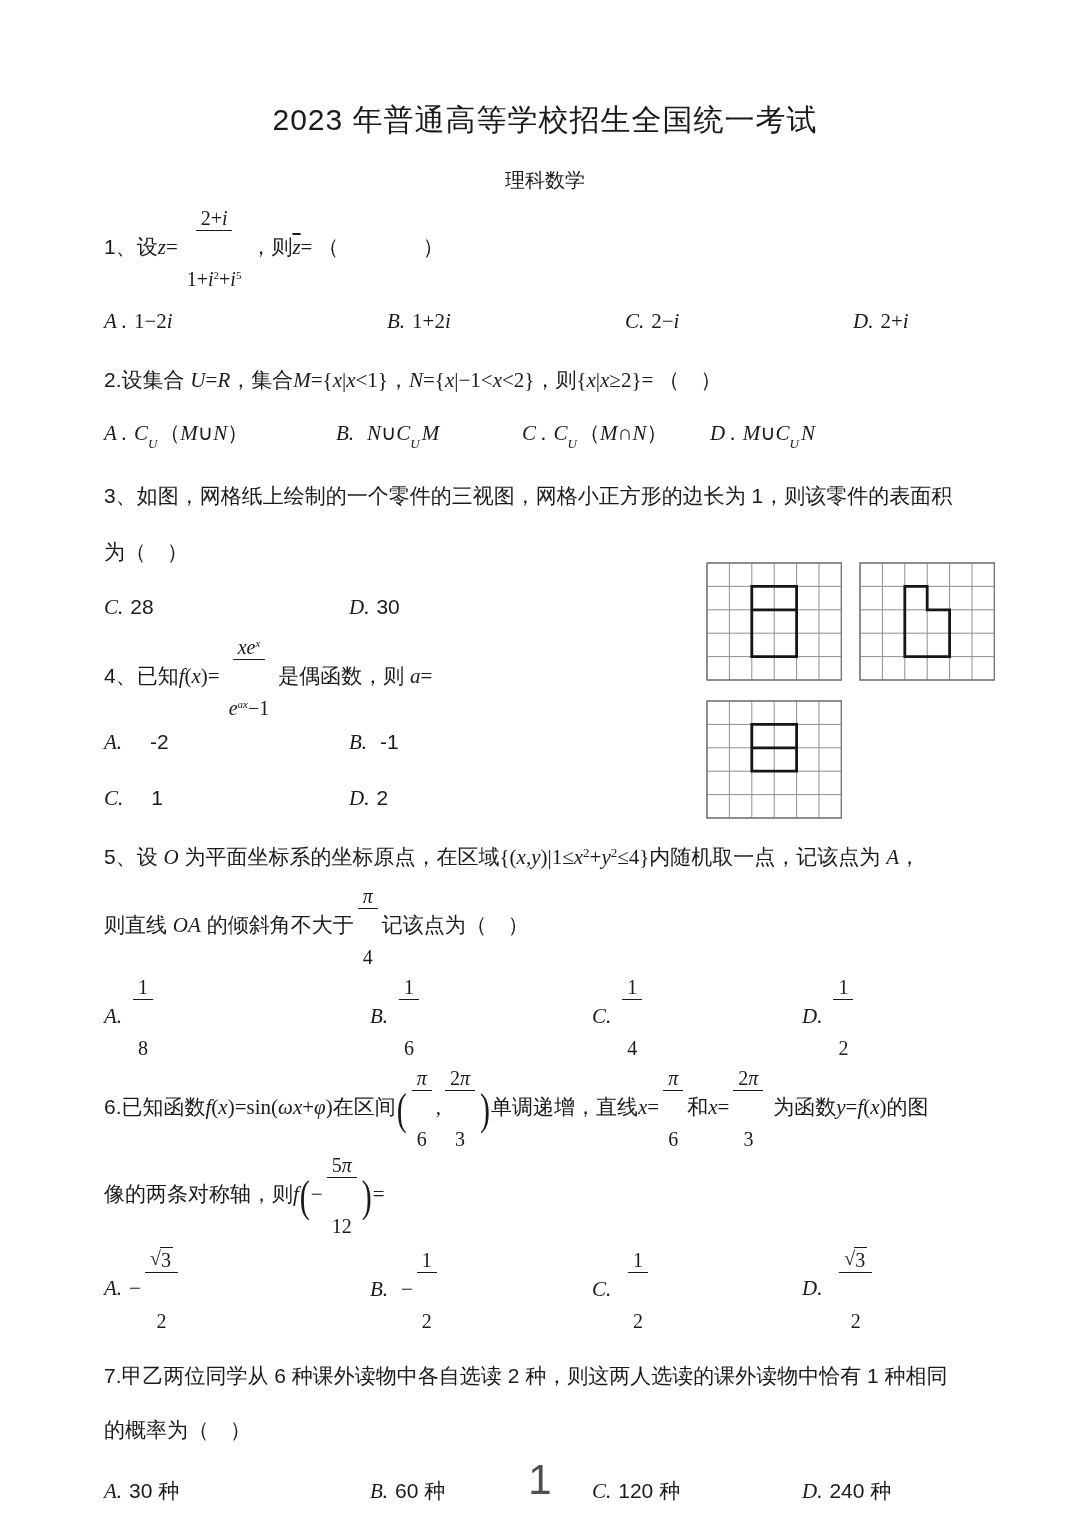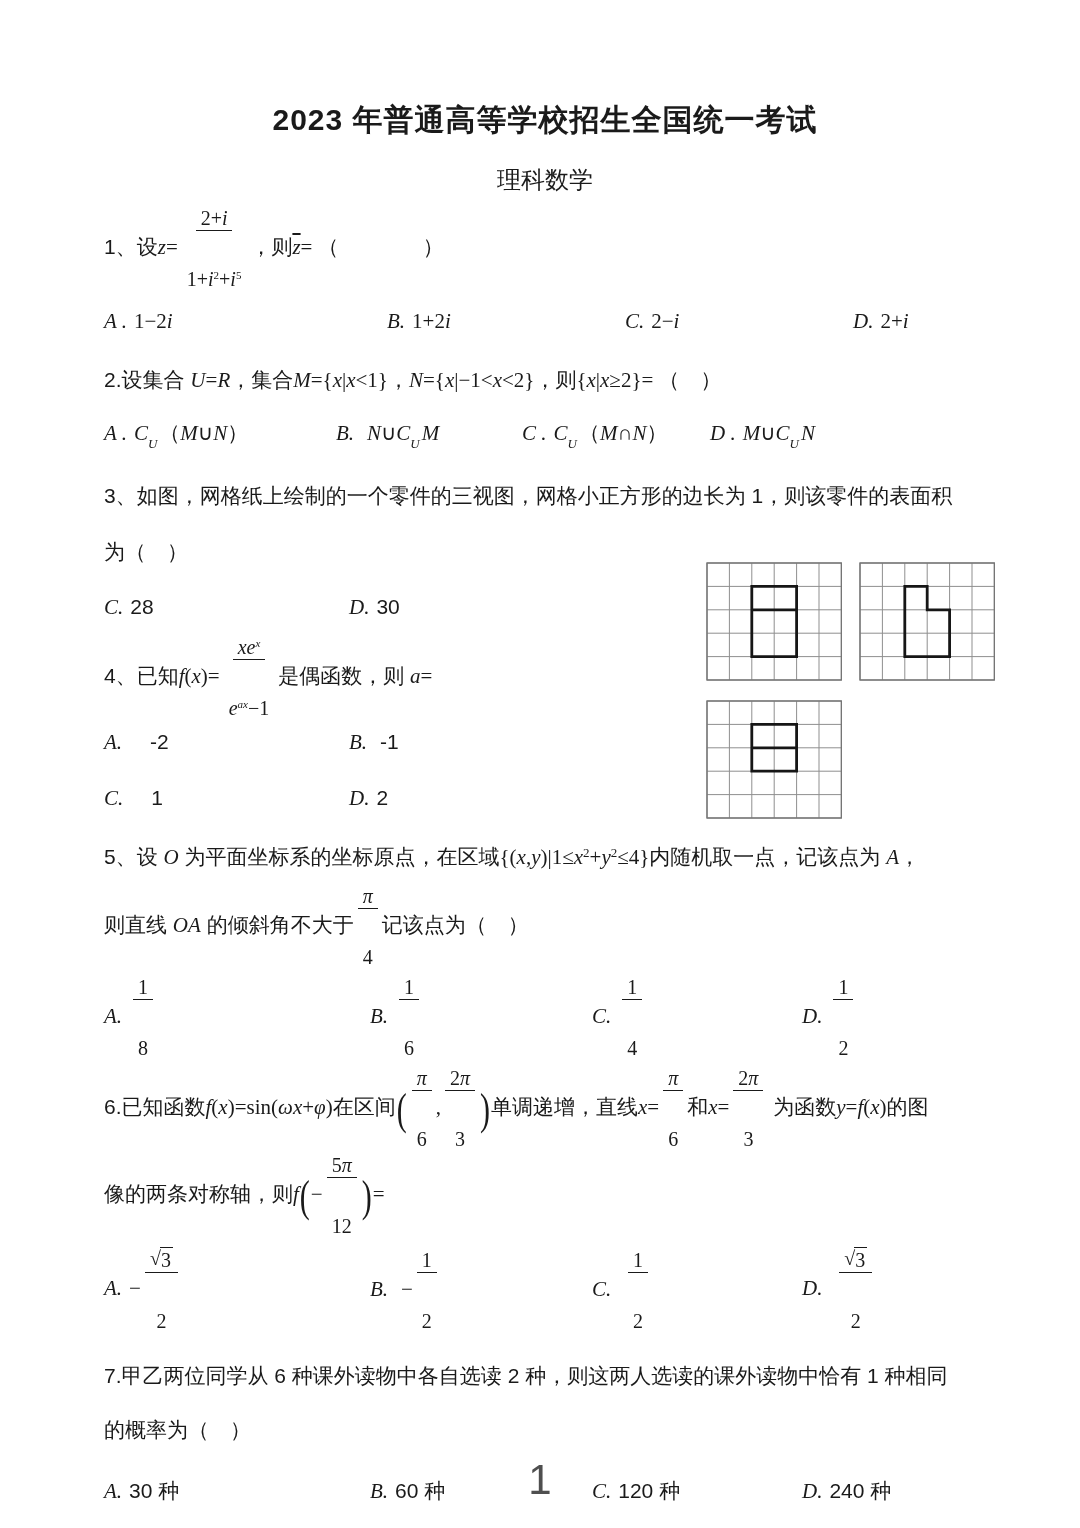--- a/index.html
+++ b/index.html
@@ -1,20 +1,20 @@
 <!DOCTYPE html>
 <html><head>
 <meta charset="utf-8">
 <style>
   html,body{margin:0;padding:0;background:#ffffff;}
   .page{position:relative;width:1080px;height:1528px;background:#ffffff;overflow:hidden;
         font-family:"Liberation Sans",sans-serif;color:#1a1a1a;}
   .content{width:882px;margin-left:104px;padding-top:100px;}
-  .title{font-size:30px;line-height:40px;text-align:center;margin:0;font-weight:700;letter-spacing:1px;}
-  .subtitle{font-size:24px;line-height:26px;text-align:center;margin:27px 0 0;font-weight:500;}
+  .title{font-size:30px;line-height:40px;text-align:center;margin:0;font-weight:400;letter-spacing:1px;}
+  .subtitle{font-size:20px;line-height:26px;text-align:center;margin:27px 0 0;font-weight:500;}
   .section-heading{font-size:21px;line-height:28px;margin:40px 0 0;font-weight:400;}
 
   .question{margin:0;}
   .qline{font-size:21px;line-height:32px;white-space:pre;margin-top:28px;}
   .qline + .qline{margin-top:24px;}
   .opts{display:flex;margin-top:24px;font-size:21px;line-height:30px;align-items:flex-end;}
   .opts + .opts{margin-top:28px;}
   .opt{white-space:pre;display:inline-block;}
   .cols-4 .opt:nth-child(1){width:266px;}
   .cols-4 .opt:nth-child(2){width:222px;}

